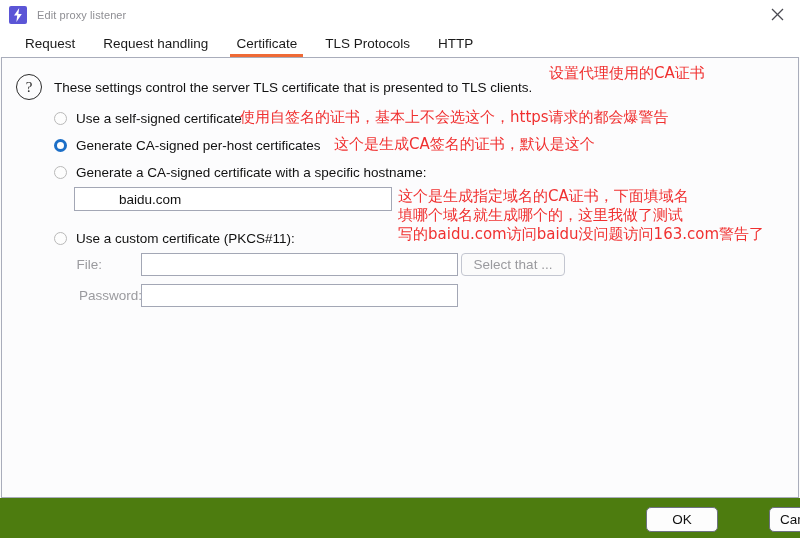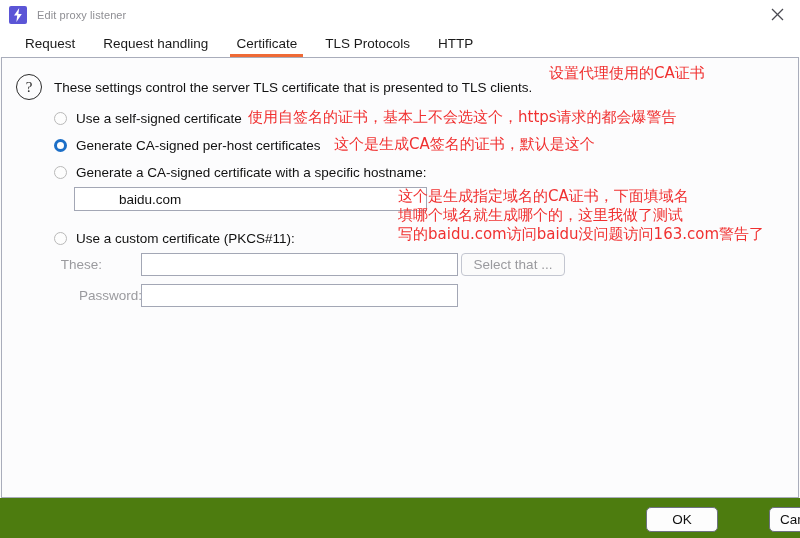--- a/index.html
+++ b/index.html
@@ -253,47 +253,47 @@
     <div class="radio-row" style="left:52px; top:80px;">
       <span class="radio checked"></span>
       <span class="radio-label">Generate CA-signed per-host certificates</span>
     </div>
 
     <div class="radio-row" style="left:52px; top:107px;">
       <span class="radio"></span>
       <span class="radio-label">Generate a CA-signed certificate with a specific hostname:</span>
     </div>
 
-    <div class="textbox" style="left:72px; top:129px; width:353px; height:24px;padding-left:44px;">
+    <div class="textbox" style="left:72px; top:129px; width:318px; height:24px;padding-left:44px;">
       <span>baidu.com</span>
     </div>
 
     <div class="radio-row" style="left:52px; top:173px;">
       <span class="radio"></span>
       <span class="radio-label">Use a custom certificate (PKCS#11):</span>
     </div>
 
-    <div class="field-label" style="left:40px; top:199px; width:60px;">These:</div>
+    <div class="field-label" style="left:40px; top:199px; width:60px;">File:</div>
     <div class="textbox" style="left:139px; top:195px; width:317px; height:23px;">
       <span></span>
     </div>
     <div class="select-file-btn" style="left:459px; top:195px; width:104px; height:23px;">
       <span>Select that ...</span>
     </div>
 
     <div class="field-label" style="left:20px; top:230px; width:120px;">Password:</div>
     <div class="textbox" style="left:139px; top:226px; width:317px; height:23px;">
       <span></span>
     </div>
 
   </div>
 
   <div class="anno" style="left:549px; top:64px;">设置代理使用的CA证书</div>
 
-  <div class="anno" style="left:248px; top:108px;">使用自签名的证书，基本上不会选这个，https请求的都会爆警告</div>
+  <div class="anno" style="left:240px; top:108px;">使用自签名的证书，基本上不会选这个，https请求的都会爆警告</div>
 
   <div class="anno" style="left:334px; top:135px;">这个是生成CA签名的证书，默认是这个</div>
 
   <div class="anno" style="left:398px; top:187px;">这个是生成指定域名的CA证书，下面填域名</div>
   <div class="anno" style="left:398px; top:206px;">填哪个域名就生成哪个的，这里我做了测试</div>
   <div class="anno" style="left:398px; top:225px;">写的baidu.com访问baidu没问题访问163.com警告了</div>
 
 
   <div class="footer">
     <div class="btn" id="btn-ok">

